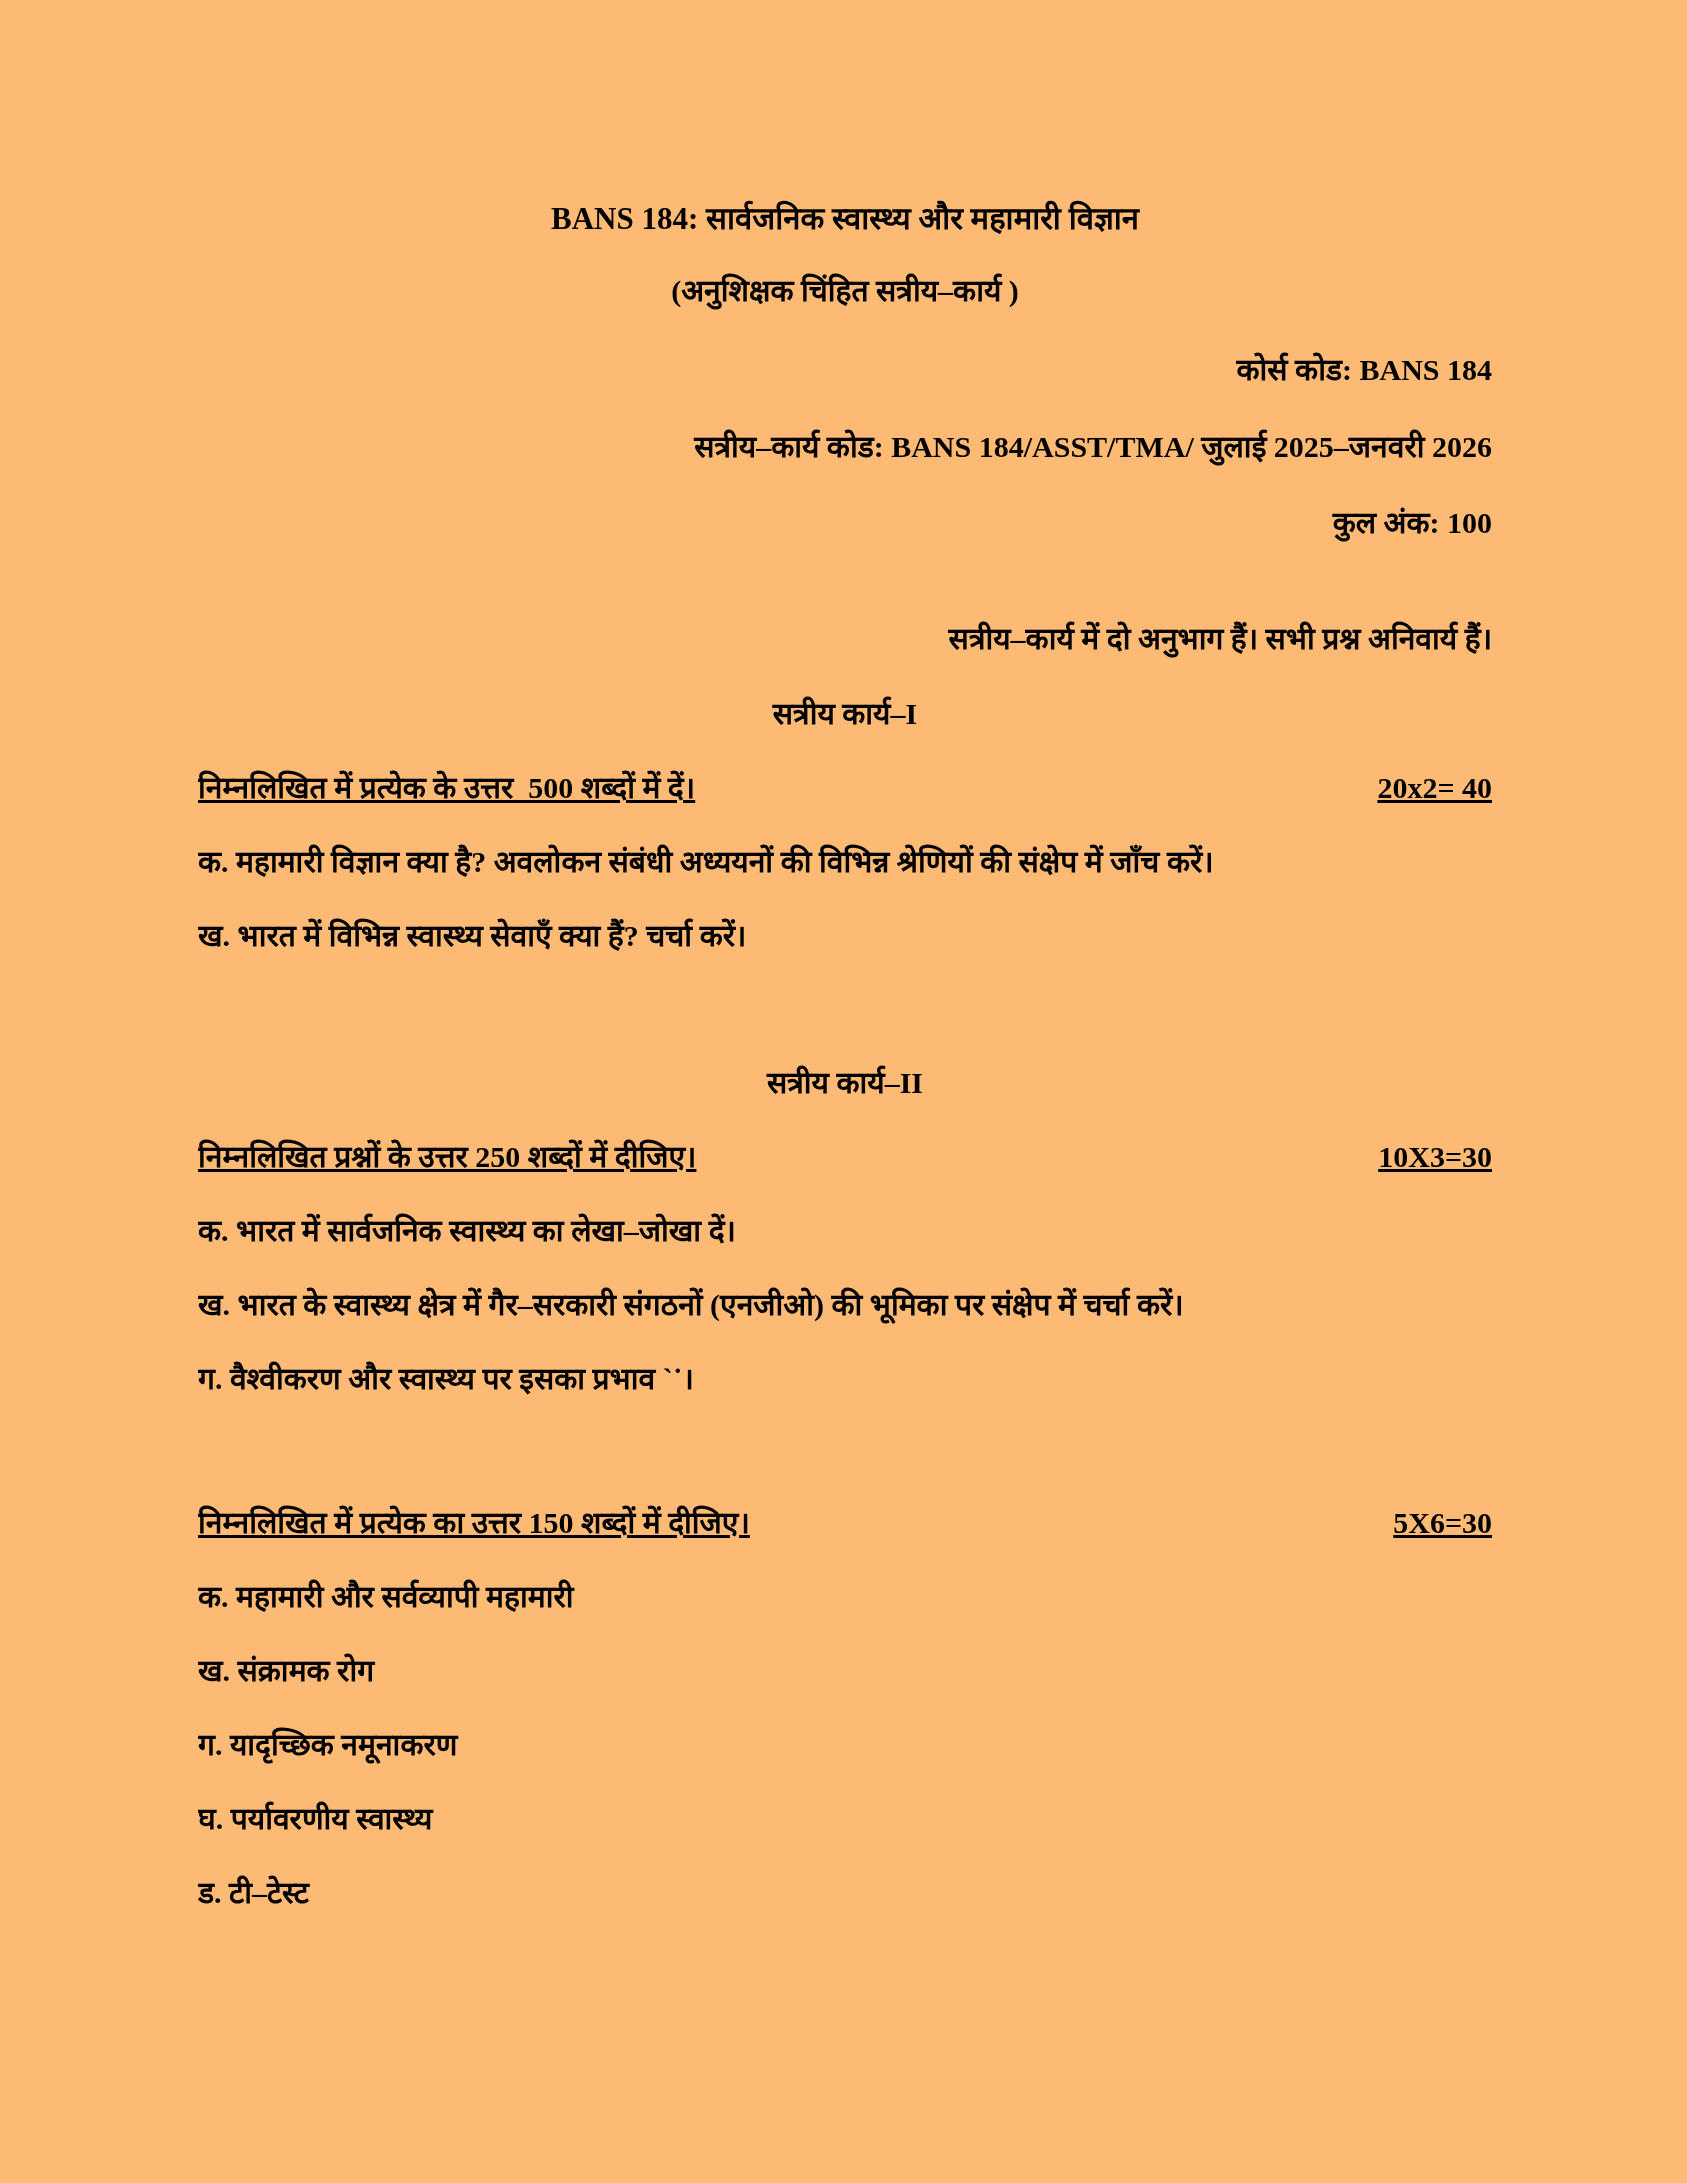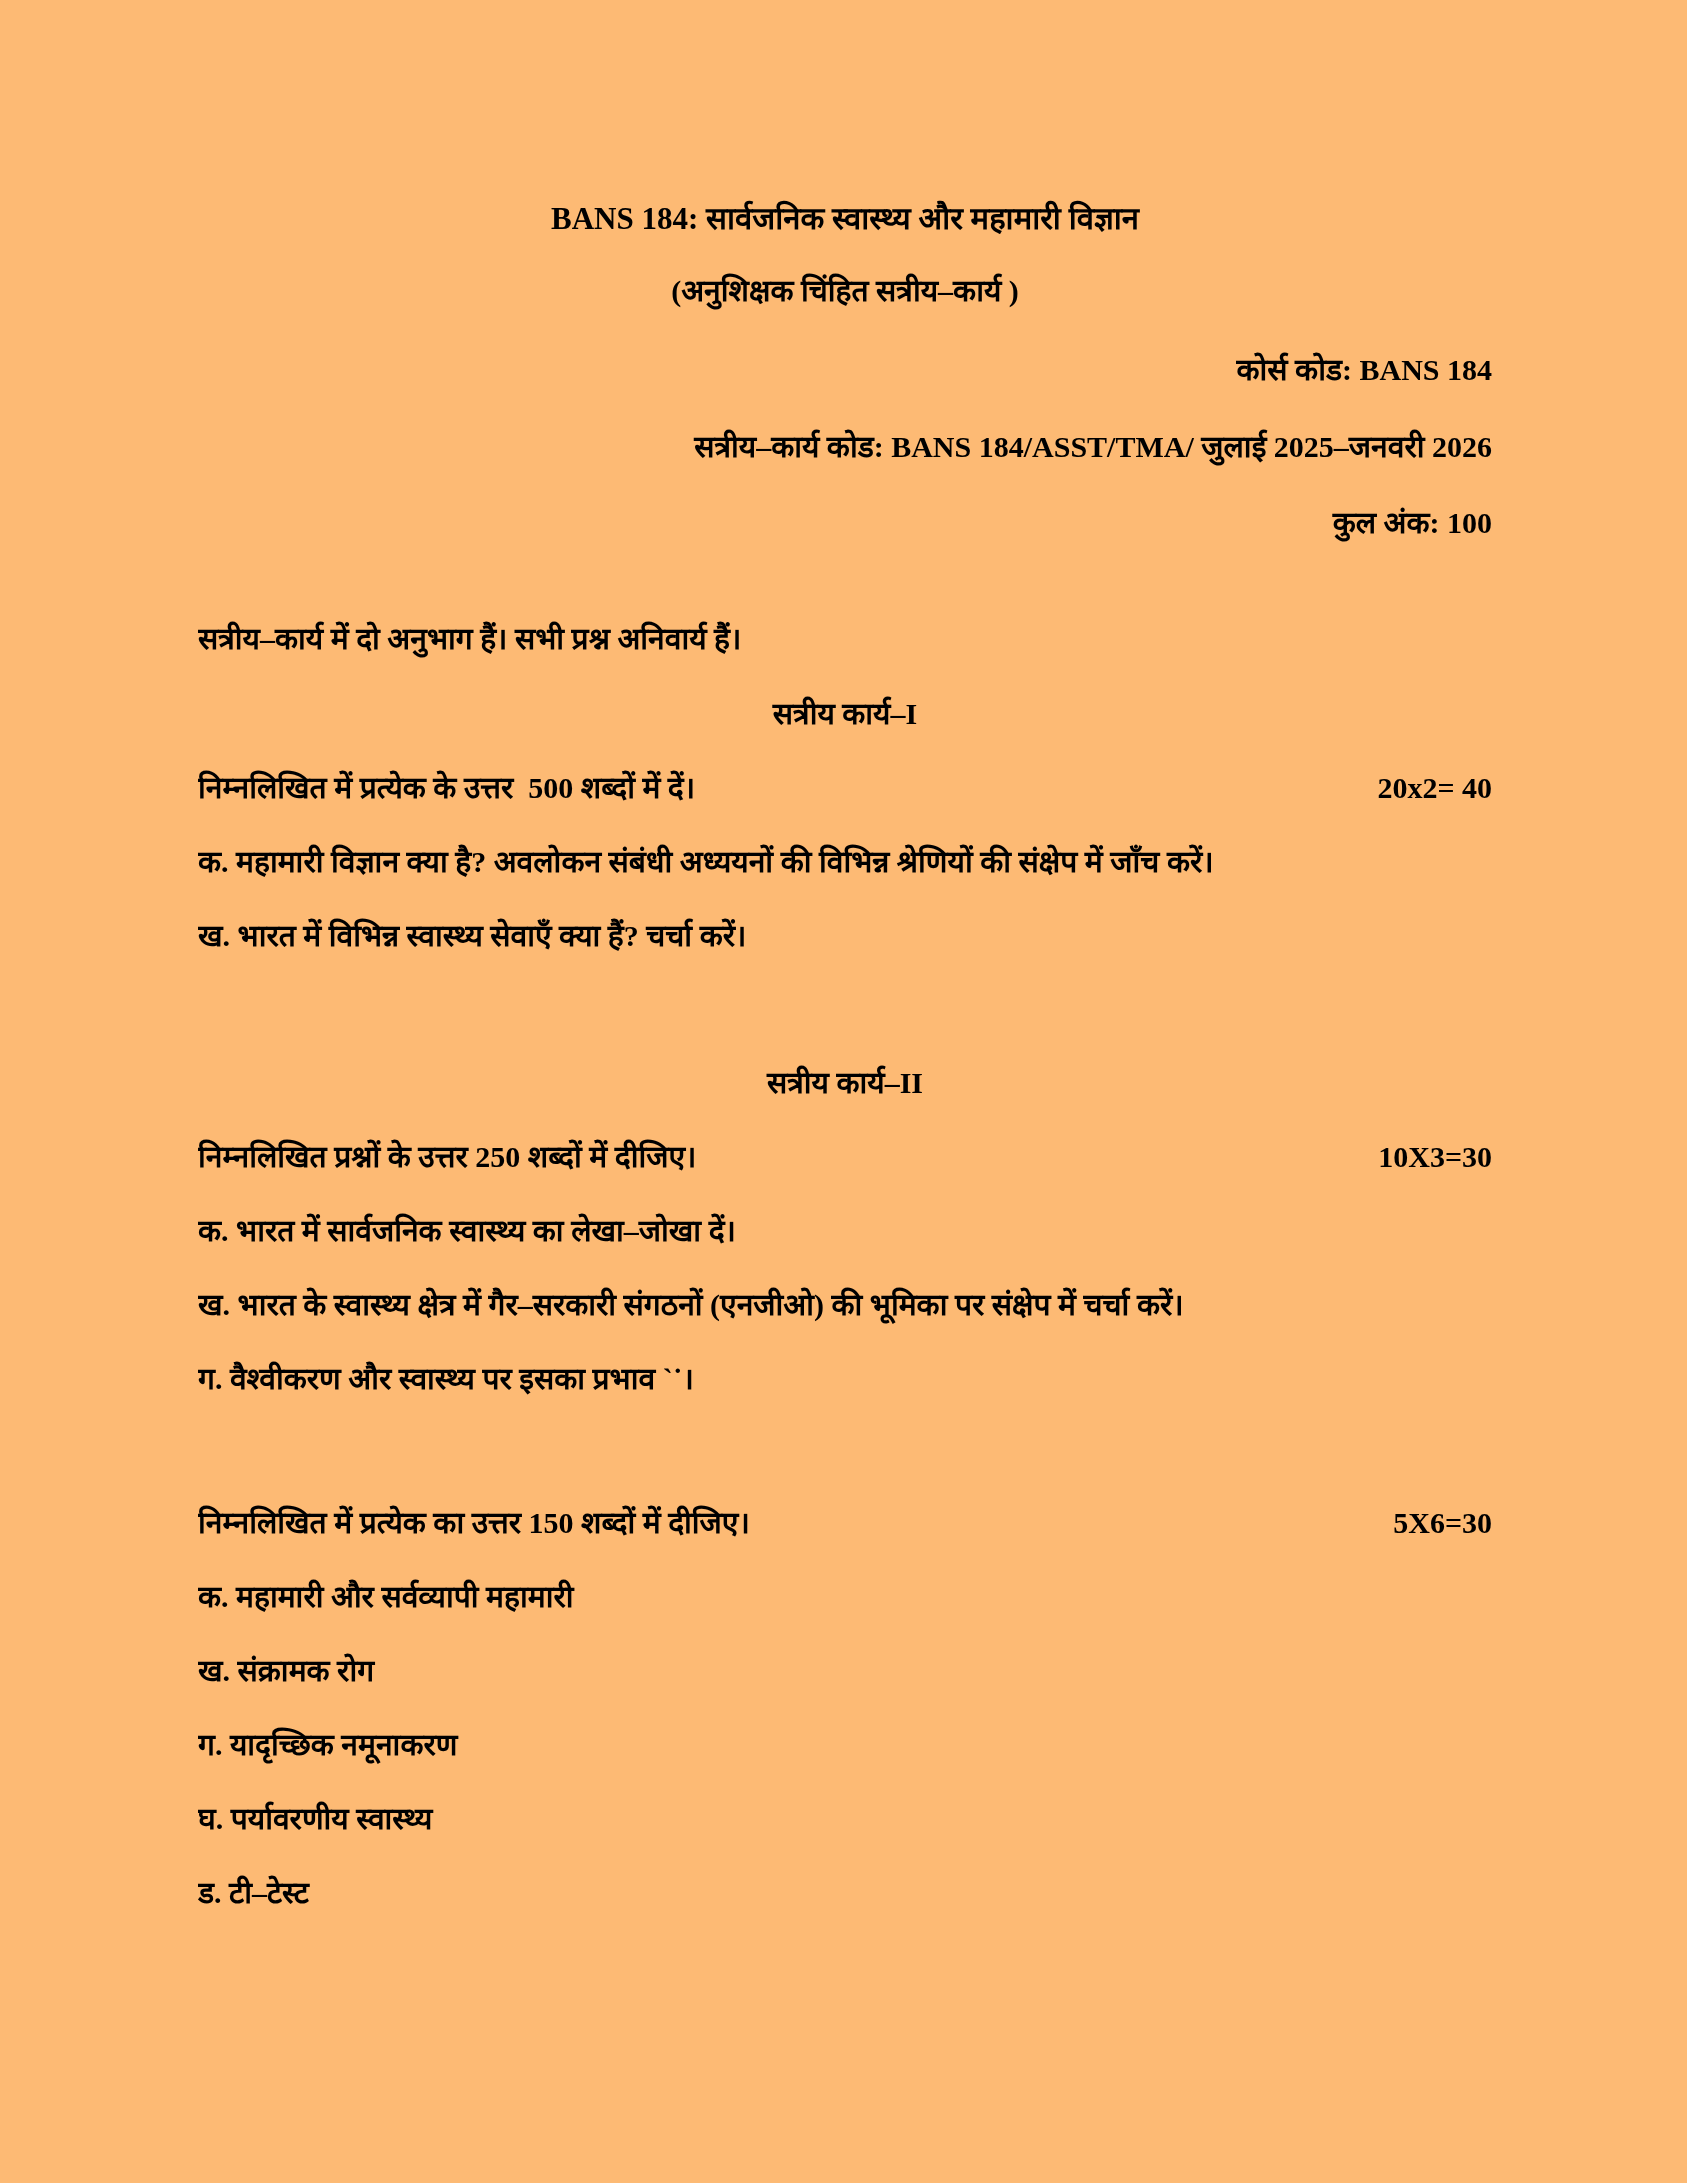--- a/index.html
+++ b/index.html
@@ -30,28 +30,29 @@
 
   .title {
     margin-top: 196px;
     font-size: 31px;
     line-height: 46px;
   }
   .subtitle      { margin-top: 28px; }
   .course-code   { margin-top: 38px; }
   .assign-code   { margin-top: 36px; }
   .total-marks   { margin-top: 35px; }
-  .note          { margin-top: 75px; }
+  .note          { margin-top: 75px; text-align: right; }
   .section-heading { margin-top: 34px; }
   .section2-heading { margin-top: 106px; }
   .instr-row {
     margin-top: 33px;
     display: flex;
     justify-content: space-between;
     align-items: baseline;
+    text-decoration: underline;
   }
   .instr-row-last { margin-top: 103px; }
   .question { margin-top: 33px; font-weight: bold; }
 </style>
 </head>
 <body>
 
 <div class="page">
   <div class="content">
 

